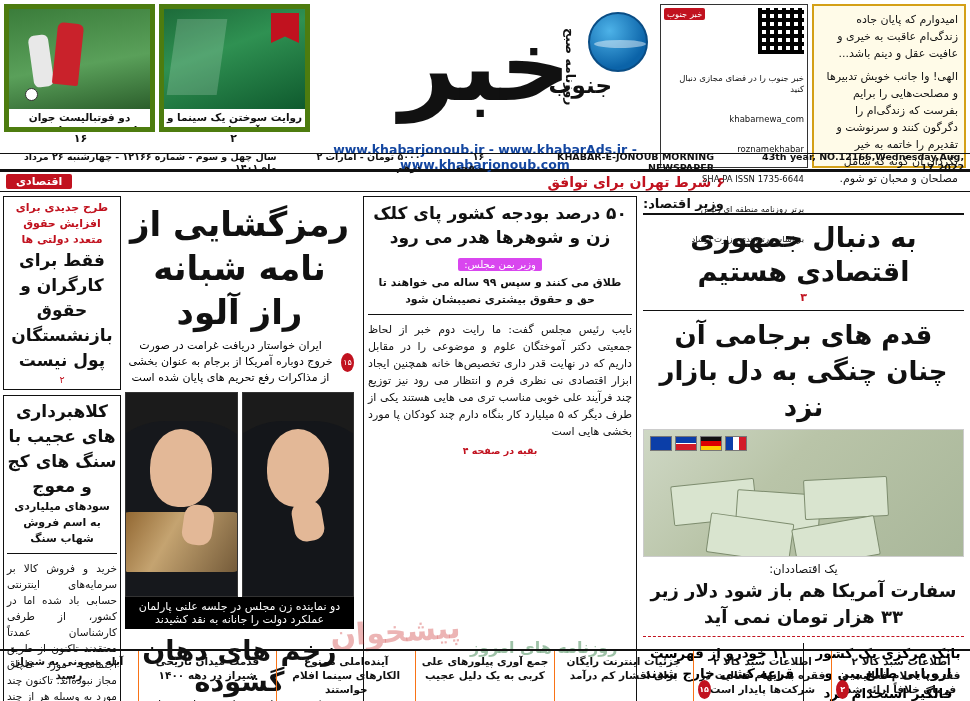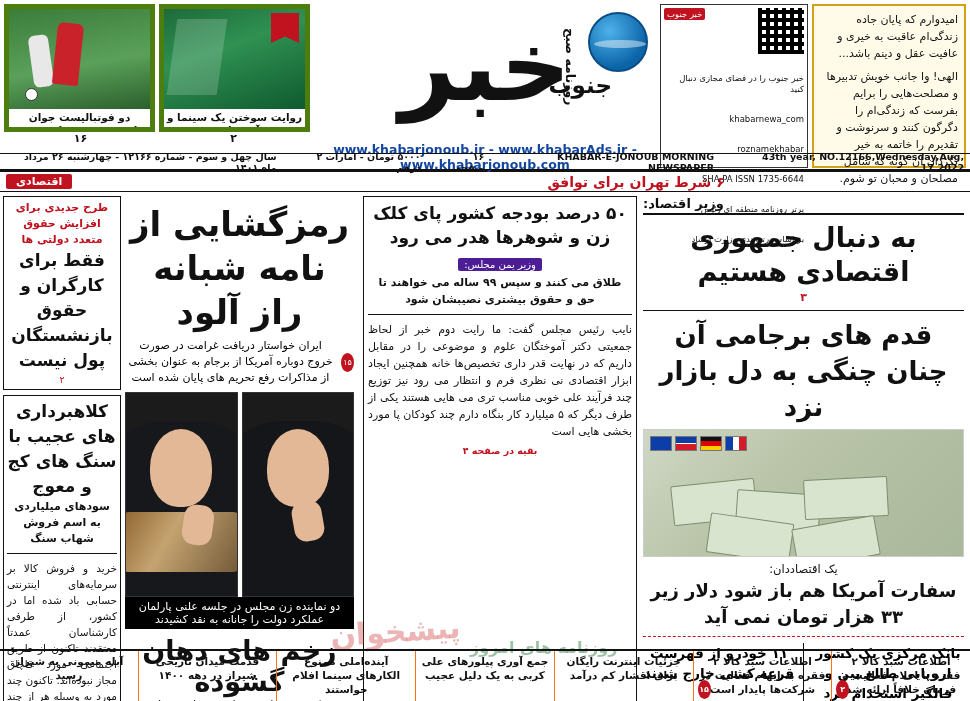--- a/index.html
+++ b/index.html
@@ -83,21 +83,21 @@
   .f-eu { background:#0b3ea8; }
 
   .rule { border-top:1px solid #111; margin:6px 0; }
   .dash-rule { border-top:1px dashed #c1121f; margin:6px 0; }
   .lead-sub { font-size:18px; font-weight:bold; text-align:center; line-height:26px; color:#111; }
   .mini-note { font-size:11.5px; text-align:center; color:#111; line-height:17px; }
 
   
   .mid-col-box { border:1px solid #111; padding:4px; height:100%; }
   .mid-title { font-size:17px; font-weight:bold; text-align:center; line-height:24px; color:#111; }
-  .mid-tag { background:#4c1d95; color:#fff; font-size:10px; padding:1px 6px; border-radius:2px; display:inline-block; }
+  .mid-tag { background:#d946ef; color:#fff; font-size:10px; padding:1px 6px; border-radius:2px; display:inline-block; }
   .mid-body { font-size:11px; line-height:17px; text-align:justify; color:#111; }
 
   
   .photo-pair { display:flex; gap:4px; }
   .portrait { position:relative; flex:1; height:205px; border:1px solid #333; overflow:hidden; background:#1b1b1b; }
   .portrait .chador { position:absolute; left:50%; transform:translateX(-50%); bottom:0; width:170px; height:175px;
       background:#14161a; border-radius:70px 70px 0 0; }
   .portrait .face { position:absolute; left:50%; transform:translateX(-50%); top:36px; width:62px; height:78px;
       background:#e3b897; border-radius:50% 50% 45% 45%; }
   .portrait .hand { position:absolute; width:30px; height:40px; background:#e3b897; border-radius:12px; }

